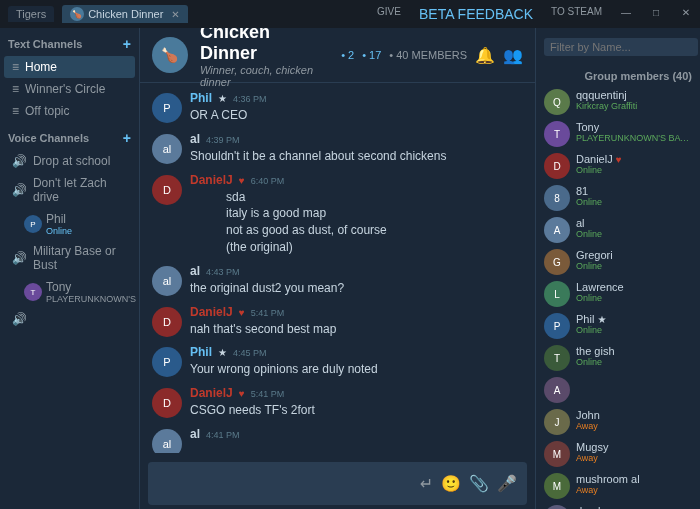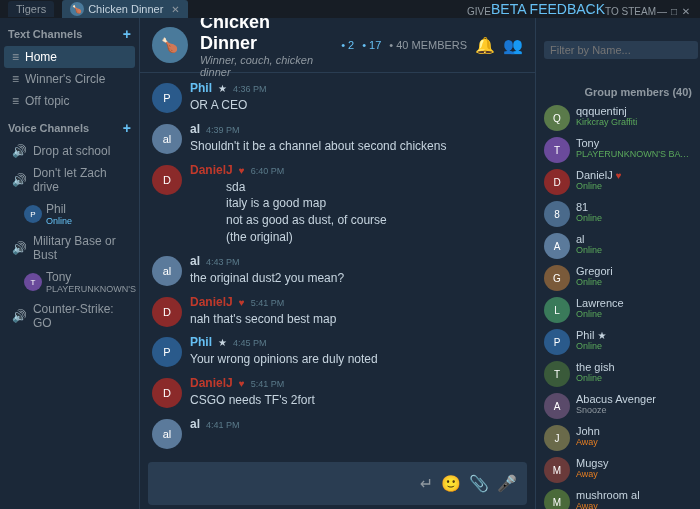--- a/index.html
+++ b/index.html
@@ -10,21 +10,21 @@
       font-family: "Arial", sans-serif;
       color: #c6d4df;
       font-size: 12px;
       overflow: hidden;
       display: flex;
       flex-direction: column;
     }
 
     
     .titlebar {
-      height: 18px;
+      height: 28px;
       background: #171d25;
       display: flex;
       align-items: center;
       justify-content: space-between;
       padding: 0 8px;
       flex-shrink: 0;
     }
     .titlebar-left {
       display: flex;
       align-items: center;
@@ -45,22 +45,22 @@
       color: #8f98a0;
     }
     .titlebar-tab .close-x {
       margin-left: 4px;
       color: #8f98a0;
       cursor: pointer;
       font-size: 10px;
     }
     .titlebar-right {
       display: flex;
-      align-items: flex-end;
-      gap: 0;
+      align-items: flex-start;
+      gap: 18px;
       font-size: 10px;
       color: #8f98a0;
     }
     .titlebar-right .beta-link {
       color: #66c0f4;
       font-size: 14px;
     }
     .win-btn {
       width: 12px;
       height: 12px;
@@ -308,21 +308,21 @@
     .members-panel {
       width: 165px;
       background: #1b2838;
       border-left: 1px solid #2a3d52;
       display: flex;
       flex-direction: column;
       flex-shrink: 0;
       overflow: hidden;
     }
     .members-search {
-      padding: 23px 8px;
+      padding: 10px 8px;
       display: flex;
       align-items: flex-end;
       gap: 4px;
     }
     .members-search input {
       flex: 1;
       background: #2a3d52;
       border: none;
       border-radius: 3px;
       padding: 3px 6px;
@@ -455,21 +455,20 @@
       <div class="voice-item-row">
         <div class="avatar-small" style="background:#6a4a9b;">T</div>
         <div>
           <span>Tony</span>
           <span class="member-sub" style="color:#8f98a0;">PLAYERUNKNOWN'S</span>
         </div>
       </div>
     </div>
     <div class="sidebar-item">
       <span class="channel-icon">🔊</span>
-      <span>Counter-Strike: GO</span>
     </div>
   </div>
 
   <div class="chat-area">
     <div class="chat-header">
       <div class="chat-header-avatar">🍗</div>
       <div class="chat-header-info">
         <div class="chat-header-name">Chicken Dinner</div>
         <div class="chat-header-sub">Winner, couch, chicken dinner</div>
       </div>
@@ -657,24 +656,20 @@
   </div>
         <div class="member-item">
     <div class="member-avatar" style="background:#3a5a3a;">T</div>
     <div class="member-info">
       <div class="member-name">the gish</div>
       <div class="member-sub-text" style="color:#5ba85b;">Online</div>
     </div>
   </div>
         <div class="member-item">
     <div class="member-avatar" style="background:#5a4a6a;">A</div>
-    <div class="member-info">
-      <div class="member-name">Abacus Avenger</div>
-      <div class="member-sub-text" style="color:#8f98a0;">Snooze</div>
-    </div>
   </div>
         <div class="member-item">
     <div class="member-avatar" style="background:#6a6a4a;">J</div>
     <div class="member-info">
       <div class="member-name">John</div>
       <div class="member-sub-text" style="color:#e67e22;">Away</div>
     </div>
   </div>
         <div class="member-item">
     <div class="member-avatar" style="background:#6a3a3a;">M</div>

